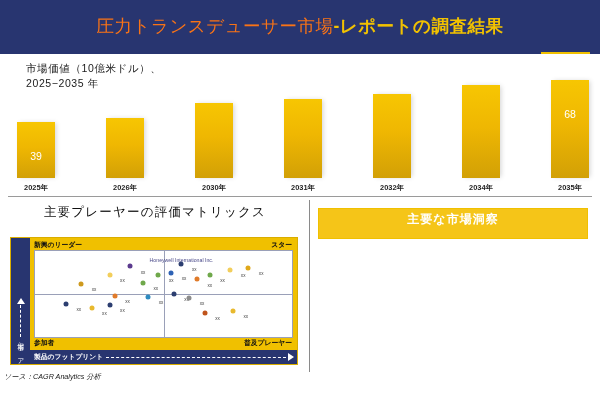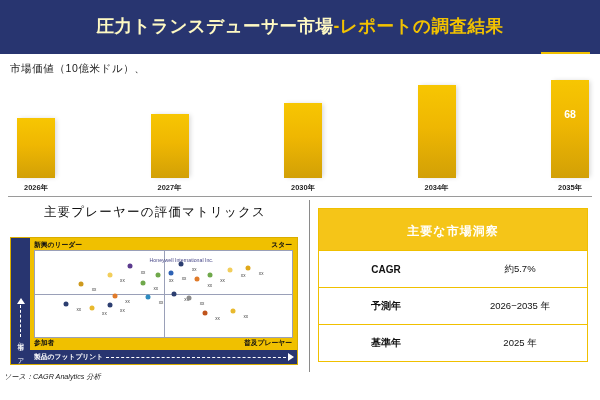--- a/index.html
+++ b/index.html
@@ -32,22 +32,22 @@
     align-items: center;
     justify-content: center;
   }
   .header-title {
     font-size: 17.5px;
     letter-spacing: 0.5px;
     white-space: nowrap;
     line-height: 1;
   }
   .title-main {
-    color: #fef9c3;
-    font-weight: 700;
+    color: #f97316;
+    font-weight: 400;
   }
   .title-accent {
     color: #F2C200;
     font-weight: 700;
   }
   .header-accent-bar {
     position: absolute;
     left: 541px; top: 52px;
     width: 49px; height: 5px;
     background: #F0C000;
@@ -62,21 +62,21 @@
   }
   .chart-caption {
     position: absolute;
     left: 10px; top: 7px;
     font-size: 10.5px;
     color: #1a1a1a;
     line-height: 1.45;
     letter-spacing: 0.6px;
     font-weight: 500;
   }
-  .chart-caption div { white-space: nowrap; }
+  .chart-caption div { white-space: nowrap; margin-left: 16px; }
 
   .bars {
     position: absolute;
     left: 14px;
     right: 8px;
     bottom: 18px;
     height: 120px;
     display: flex;
     align-items: flex-end;
     justify-content: space-between;
@@ -96,21 +96,21 @@
     position: relative;
     box-shadow: 2px 0 5px -1px rgba(0,0,0,0.18);
   }
   .bar-value {
     position: absolute;
     left: 0; right: 0;
     top: 28px;
     text-align: center;
     color: #ffffff;
     font-size: 10.5px;
-    font-weight: 700;
+    font-weight: 400;
   }
   .bar-label {
     position: absolute;
     bottom: -15px;
     left: 0; right: 0;
     text-align: center;
     font-size: 7.4px;
     color: #1f1f1f;
     font-weight: 700;
     white-space: nowrap;
@@ -293,21 +293,21 @@
     border: 1px solid #F0C000;
     box-sizing: border-box;
   }
   .insights-header {
     background: #F5C518;
     color: #ffffff;
     text-align: center;
     font-size: 12px;
     font-weight: 700;
     letter-spacing: 1px;
-    padding: 14px 0 10px;
+    padding: 2px 0 10px;
   }
   .insights-row {
     display: flex;
     border-top: 1px solid #F0C000;
     height: 36px;
     align-items: center;
     background: #ffffff;
   }
   .insights-key {
     width: 50%;
@@ -356,33 +356,44 @@
   <div class="header">
     <div class="header-title">
       <span class="title-main">圧力トランスデューサー市場</span><span class="title-accent">-レポートの調査結果</span>
     </div>
   </div>
   <div class="header-accent-bar"></div>
 
   <div class="chart-area">
     <div class="chart-caption">
       <div>市場価値（10億米ドル）、</div>
+      <div>2025−2035 年</div>
     </div>
     <div class="bars" id="bars">
         <div class="bar-col">
+          <div class="bar" style="height: 56px;">
+            <div class="bar-value">39</div>
+          </div>
+          <div class="bar-label">2025年</div>
+        </div>
+        <div class="bar-col">
           <div class="bar" style="height: 60px;"></div>
           <div class="bar-label">2026年</div>
         </div>
         <div class="bar-col">
-          <div class="bar" style="height: 64px;"></div>
-          <div class="bar-label">2027年</div>
-        </div>
-        <div class="bar-col">
           <div class="bar" style="height: 75px;"></div>
           <div class="bar-label">2030年</div>
+        </div>
+        <div class="bar-col">
+          <div class="bar" style="height: 79px;"></div>
+          <div class="bar-label">2031年</div>
+        </div>
+        <div class="bar-col">
+          <div class="bar" style="height: 84px;"></div>
+          <div class="bar-label">2032年</div>
         </div>
         <div class="bar-col">
           <div class="bar" style="height: 93px;"></div>
           <div class="bar-label">2034年</div>
         </div>
         <div class="bar-col">
           <div class="bar" style="height: 98px;">
             <div class="bar-value">68</div>
           </div>
           <div class="bar-label">2035年</div>
@@ -460,33 +471,19 @@
         <div class="matrix-xaxis">
           <span class="xaxis-text">製品のフットプリント</span>
           <span class="dash-h"></span>
           <span class="arrow-right"></span>
         </div>
       </div>
     </div>
 
     <div class="insights-panel">
       <div class="insights-header">主要な市場洞察</div>
-      <div id="insights-rows">
-          <div class="insights-row">
-            <div class="insights-key">CAGR</div>
-            <div class="insights-val">約5.7%</div>
-          </div>
-          <div class="insights-row">
-            <div class="insights-key">予測年</div>
-            <div class="insights-val">2026−2035 年</div>
-          </div>
-          <div class="insights-row">
-            <div class="insights-key">基準年</div>
-            <div class="insights-val">2025 年</div>
-          </div>
-        </div>
     </div>
   </div>
 
   <div class="source">ソース：CAGR Analytics 分析</div>
 
 
 </div>
 
 </body></html>

